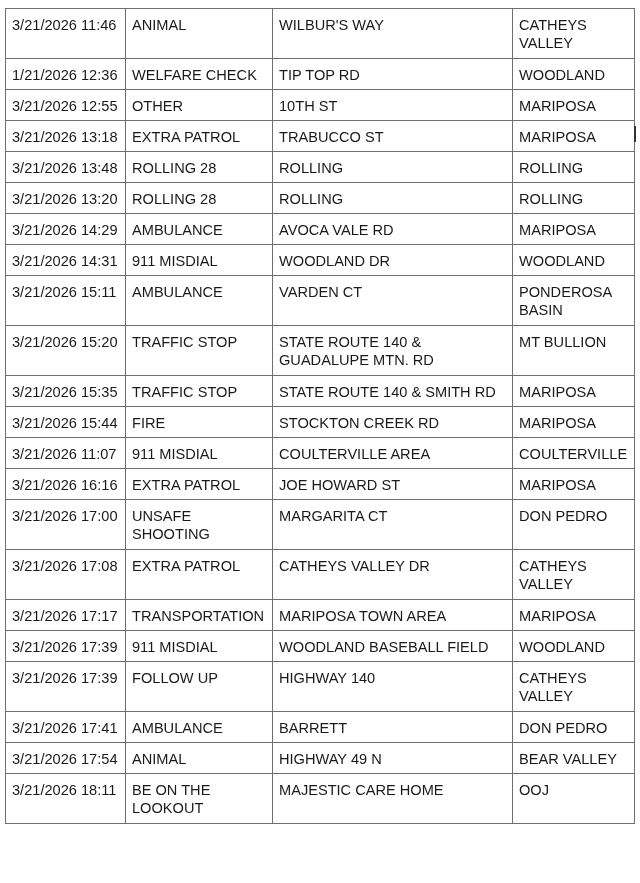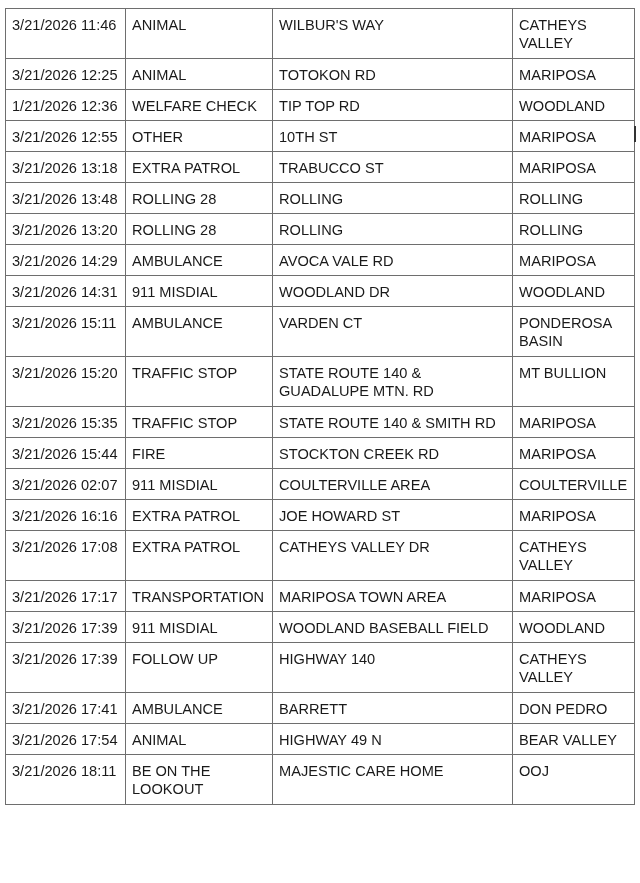--- a/index.html
+++ b/index.html
@@ -61,26 +61,20 @@
       <col class="c-area">
   </colgroup>
   <tbody>
     <tr class="h2">
         <td>3/21/2026 11:46</td>
         <td>ANIMAL</td>
         <td>WILBUR'S WAY</td>
         <td class="c-area">CATHEYS VALLEY</td>
       </tr>
     <tr class="h1">
-        <td>3/21/2026 12:25</td>
-        <td>ANIMAL</td>
-        <td>TOTOKON RD</td>
-        <td class="c-area">MARIPOSA</td>
-      </tr>
-    <tr class="h1">
         <td>1/21/2026 12:36</td>
         <td>WELFARE CHECK</td>
         <td>TIP TOP RD</td>
         <td class="c-area">WOODLAND</td>
       </tr>
     <tr class="h1">
         <td>3/21/2026 12:55</td>
         <td>OTHER</td>
         <td>10TH ST</td>
         <td class="c-area">MARIPOSA</td>
@@ -133,30 +127,36 @@
         <td>STATE ROUTE 140 &amp; SMITH RD</td>
         <td class="c-area">MARIPOSA</td>
       </tr>
     <tr class="h1">
         <td>3/21/2026 15:44</td>
         <td>FIRE</td>
         <td>STOCKTON CREEK RD</td>
         <td class="c-area">MARIPOSA</td>
       </tr>
     <tr class="h1">
-        <td>3/21/2026 02:07</td>
+        <td>3/21/2026 11:07</td>
         <td>911 MISDIAL</td>
         <td>COULTERVILLE AREA</td>
         <td class="c-area">COULTERVILLE</td>
       </tr>
     <tr class="h1">
         <td>3/21/2026 16:16</td>
         <td>EXTRA PATROL</td>
         <td>JOE HOWARD ST</td>
         <td class="c-area">MARIPOSA</td>
+      </tr>
+    <tr class="h2">
+        <td>3/21/2026 17:00</td>
+        <td>UNSAFE SHOOTING</td>
+        <td>MARGARITA CT</td>
+        <td class="c-area">DON PEDRO</td>
       </tr>
     <tr class="h2">
         <td>3/21/2026 17:08</td>
         <td>EXTRA PATROL</td>
         <td>CATHEYS VALLEY DR</td>
         <td class="c-area">CATHEYS VALLEY</td>
       </tr>
     <tr class="h1">
         <td>3/21/2026 17:17</td>
         <td>TRANSPORTATION</td>

